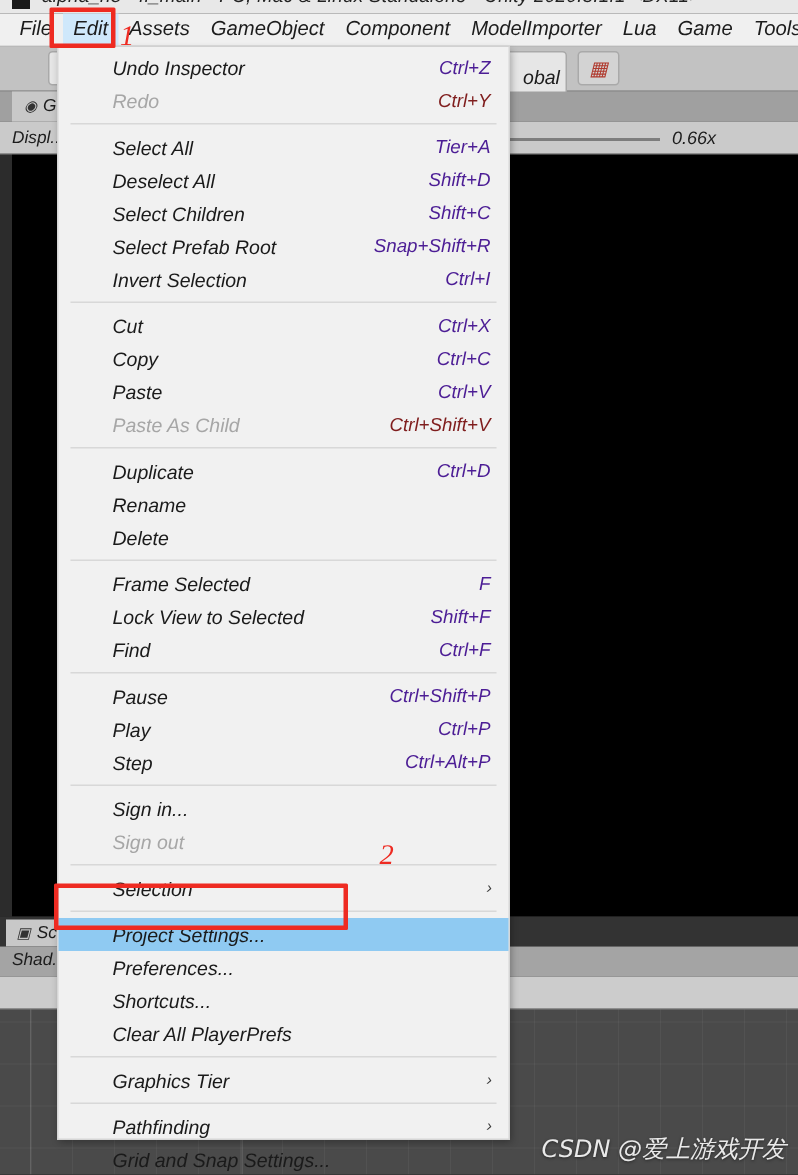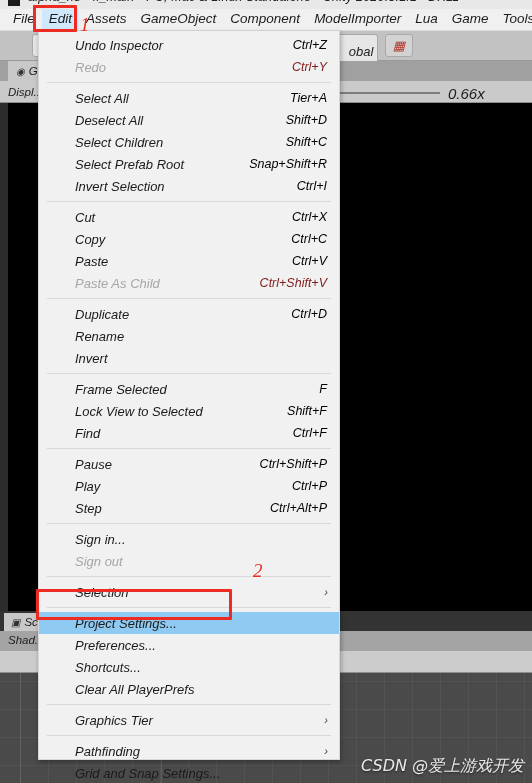--- a/index.html
+++ b/index.html
@@ -112,21 +112,21 @@
   }
   .gamebar-label {
     position: absolute; left: 8px; font-size: 11.5px; color: #1c1c1c;
   }
   .scale-track {
     position: absolute; left: 330px; top: 11px;
     width: 110px; height: 2px; background: #7d7d7d;
   }
   .scale-value {
     position: absolute; left: 448px; top: 4px;
-    font-size: 15px; color: #1c1c1c;
+    font-size: 12px; color: #1c1c1c;
   }
 
   
   .viewport {
     position: absolute; left: 8px; top: 103px;
     width: 524px; height: 508px;
     background: #000;
   }
   .viewport-gutter-l {
     position: absolute; left: 0; top: 103px; width: 8px; height: 508px;
@@ -195,21 +195,21 @@
     display: flex; align-items: center;
     padding: 0 12px 0 36px;
     font-size: 13px; color: #1a1a1a;
     white-space: nowrap;
   }
   .mi.disabled { color: #a6a6a6; }
   .mi.sel { background: #8fcaf2; }
   .mi-label { flex: 0 0 auto; }
   .mi-shortcut {
     position: absolute; right: 12px;
-    font-size: 12.5px; color: #000000;
+    font-size: 12.5px; color: #4c1d95;
   }
   .mi.disabled .mi-shortcut { color: #7f1d1d; }
   .mi-arrow {
     position: absolute; right: 11px;
     font-size: 11px; color: #3a3a3a; line-height: 1;
   }
   .sep {
     height: 1px; margin: 4px 8px 4px 8px;
     background: #d8d8d8;
   }
@@ -350,21 +350,21 @@
       </div>
       <div class="sep"></div>
       <div class="mi">
         <span class="mi-label">Duplicate</span>
         <span class="mi-shortcut">Ctrl+D</span>
       </div>
       <div class="mi">
         <span class="mi-label">Rename</span>
       </div>
       <div class="mi">
-        <span class="mi-label">Invert</span>
+        <span class="mi-label">Delete</span>
       </div>
       <div class="sep"></div>
       <div class="mi">
         <span class="mi-label">Frame Selected</span>
         <span class="mi-shortcut">F</span>
       </div>
       <div class="mi">
         <span class="mi-label">Lock View to Selected</span>
         <span class="mi-shortcut">Shift+F</span>
       </div>

